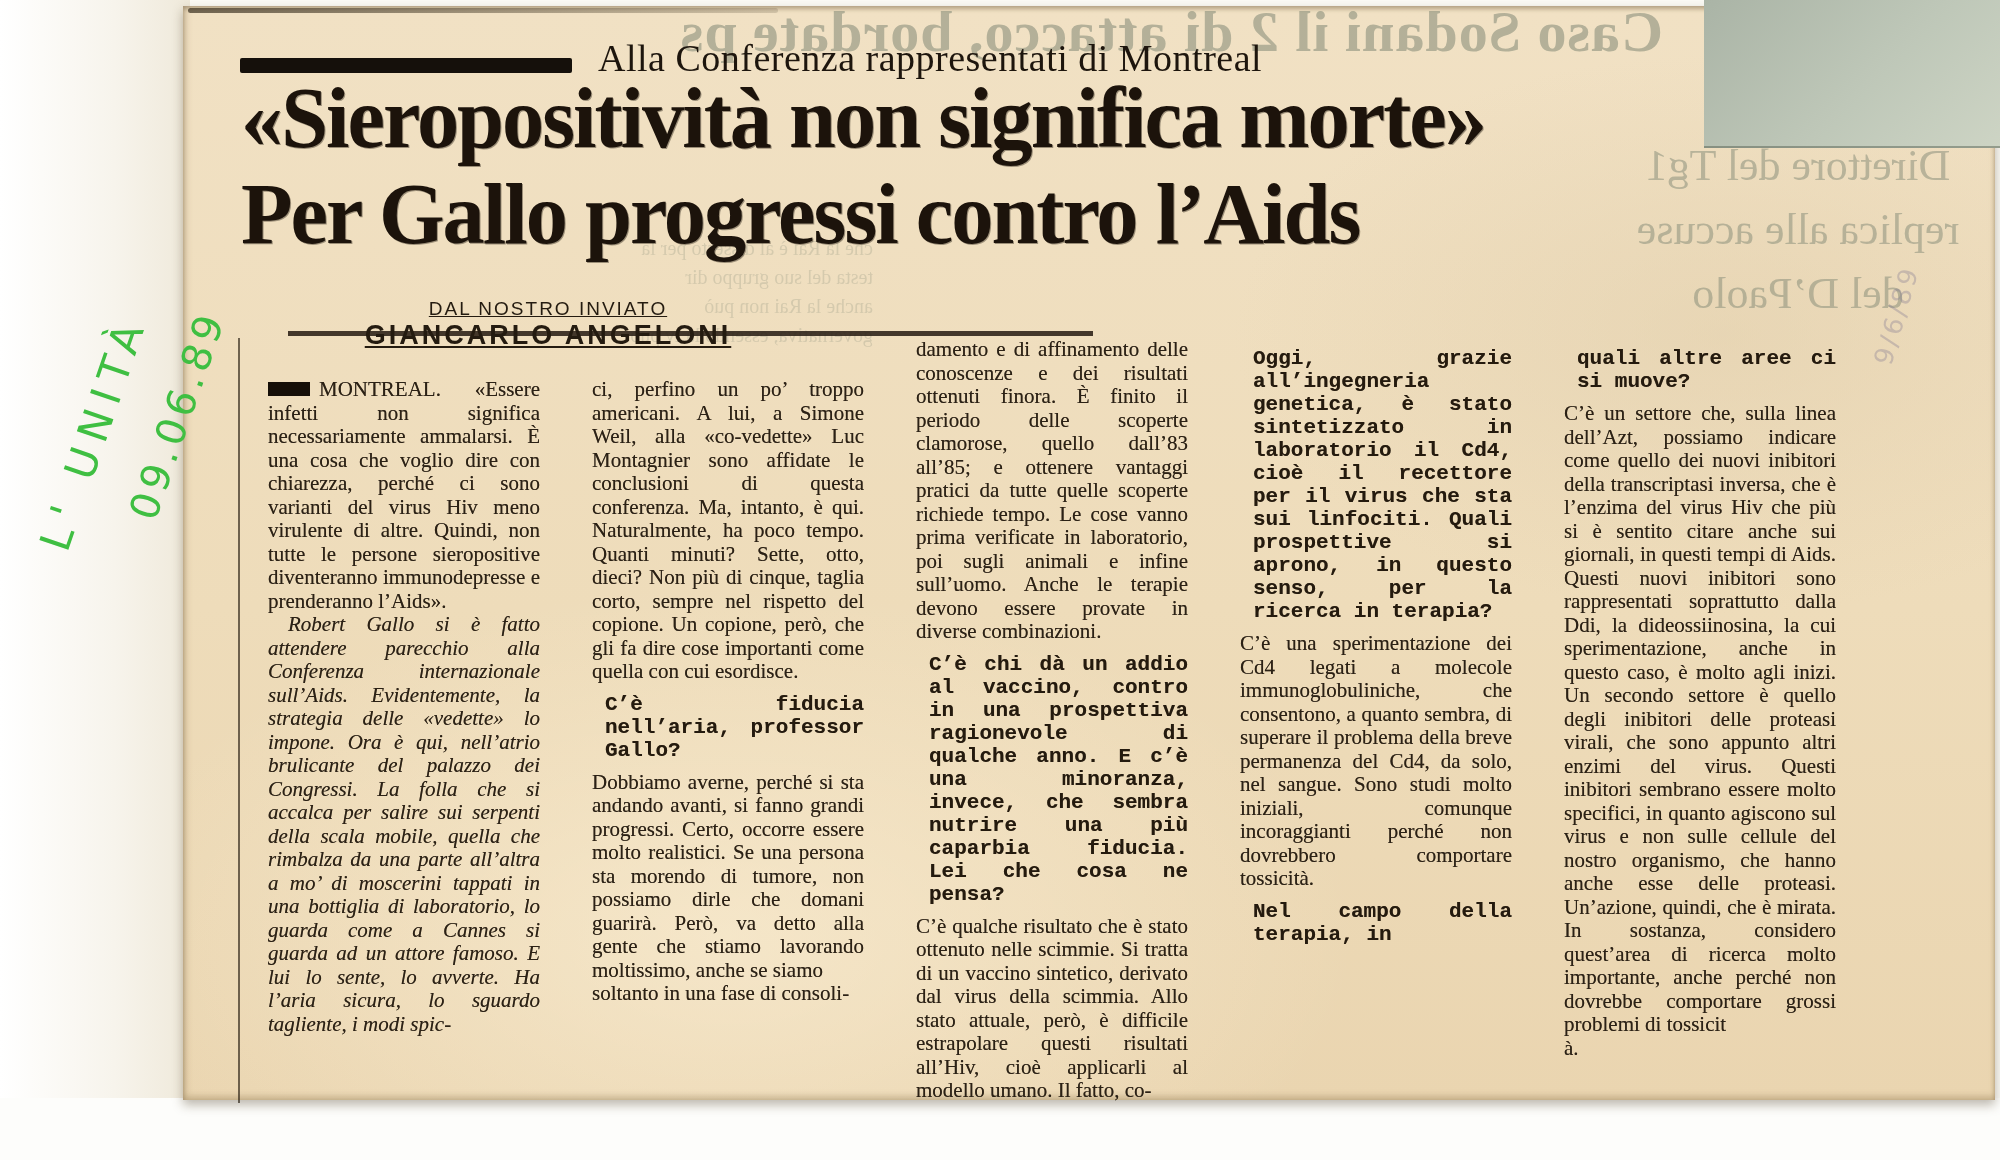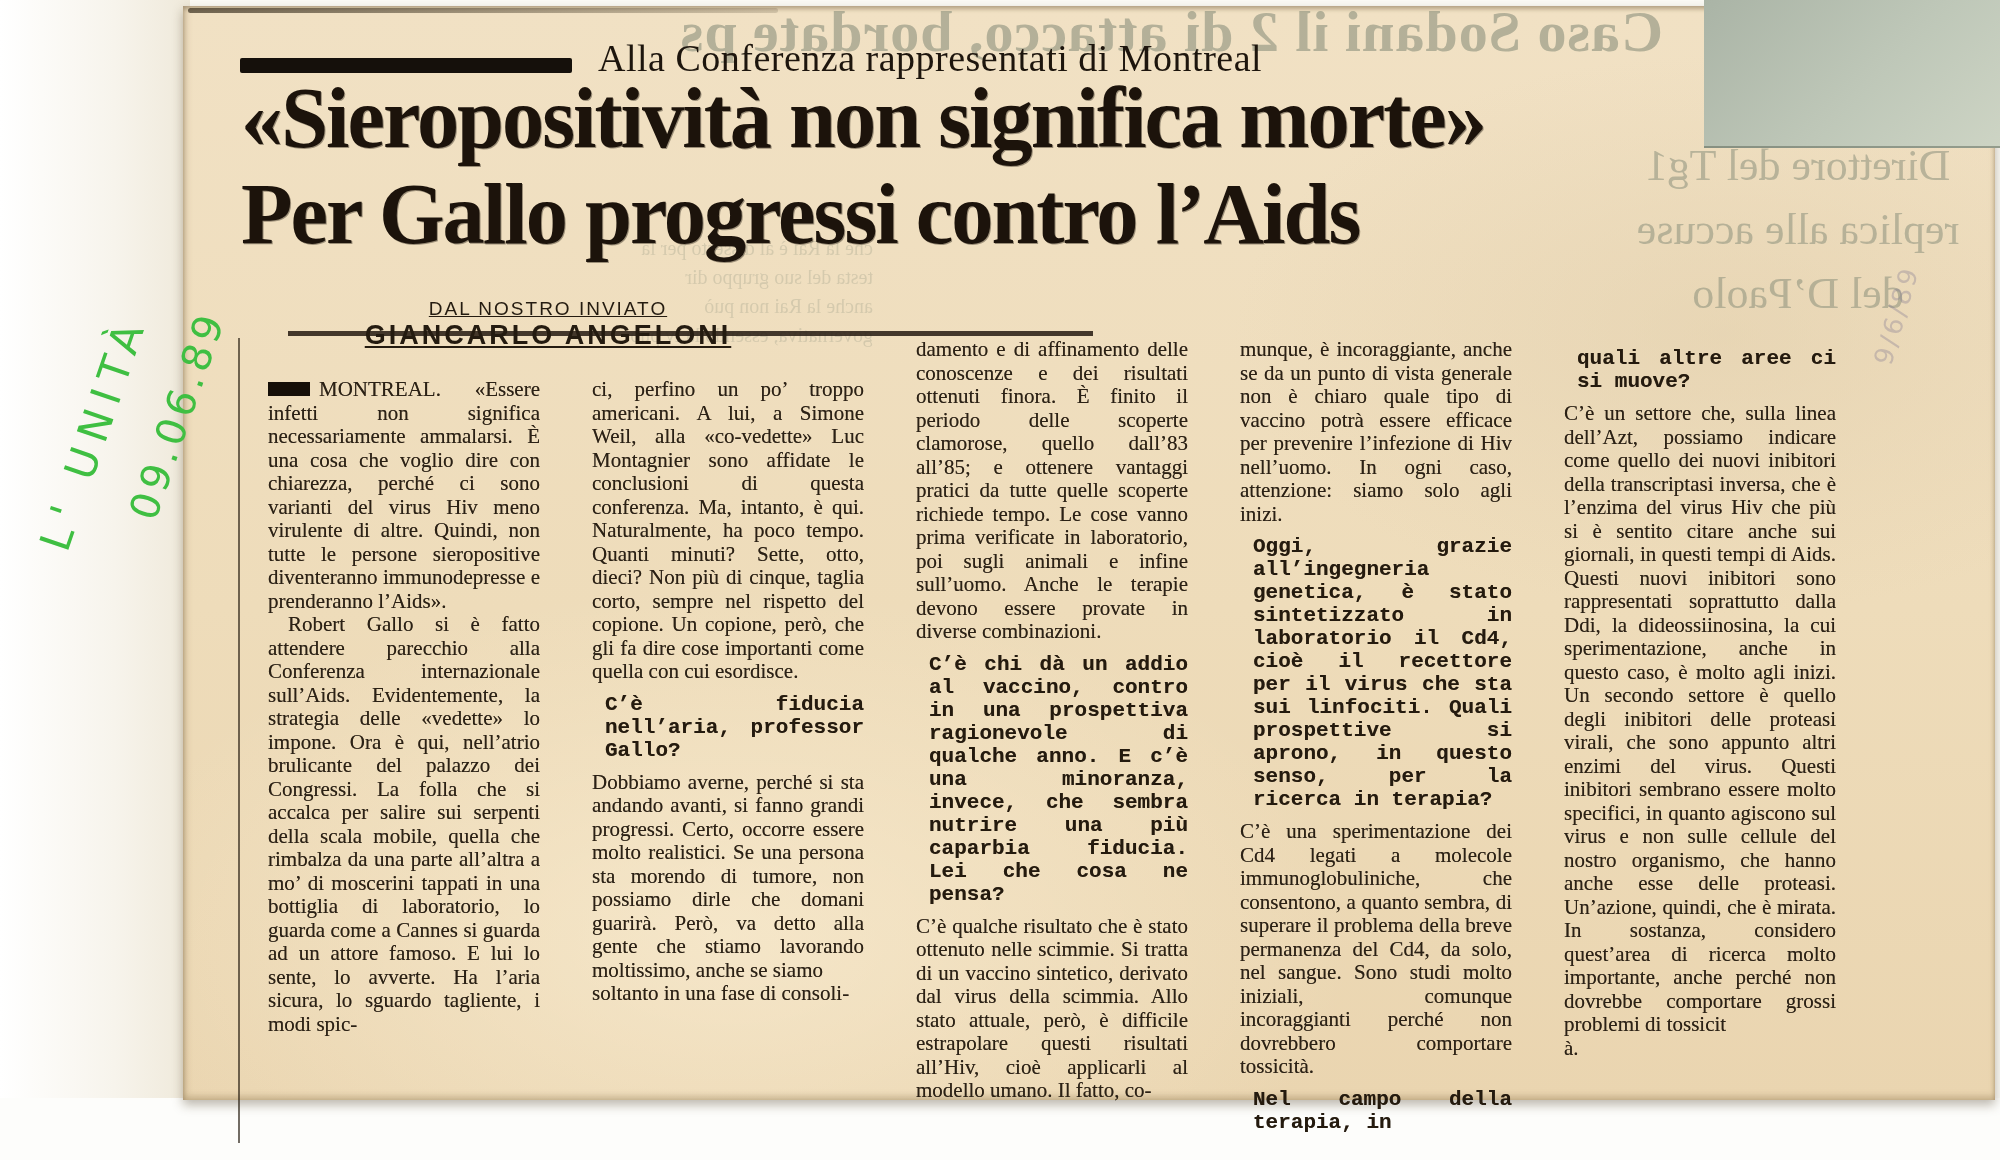--- a/index.html
+++ b/index.html
@@ -101,21 +101,21 @@
     display:flex;gap:52px;z-index:3;
   }
   .column{
     width:272px;flex:0 0 272px;
     font-size:21px;line-height:23.5px;text-align:justify;color:#2b2115;
     text-shadow:0 0 .4px rgba(43,33,21,.55);
   }
   .column:nth-child(1),.column:nth-child(2){padding-top:40px;}
   .column:nth-child(1){border-left:2px solid rgba(40,30,18,.65);padding-left:28px;margin-left:-13px;}
   .column p{margin:0;}
-  .column p.indent{text-indent:20px;}
+  .column p.indent{text-indent:20px;font-style:italic;}
   .column p.question{
     font-weight:bold;margin:9px 0 9px 13px;line-height:23px;color:#241a0e;font-family:Liberation Mono, monospace;
   }
   .lead-marker{
     display:inline-block;width:42px;height:14px;background:#160f08;
     margin-right:9px;vertical-align:baseline;
   }
 </style>
 </head>
 <body>
@@ -167,21 +167,20 @@
         <p class="question">C’è fiducia nell’aria, professor Gallo?</p>
         <p class="">Dobbiamo averne, perché si sta andando avanti, si fanno grandi progressi. Certo, occorre essere molto realistici. Se una persona sta morendo di tumore, non possiamo dirle che domani guarirà. Però, va detto alla gente che stiamo lavorando moltissimo, anche se siamo</p>
         <p class="">soltanto in una fase di consoli-</p>
       </div>
       <div class="column">
         <p class="">damento e di affinamento delle conoscenze e dei risultati ottenuti finora. È finito il periodo delle scoperte clamorose, quello dall’83 all’85; e ottenere vantaggi pratici da tutte quelle scoperte richiede tempo. Le cose vanno prima verificate in laboratorio, poi sugli animali e infine sull’uomo. Anche le terapie devono essere provate in diverse combinazioni.</p>
         <p class="question">C’è chi dà un addio al vaccino, contro in una prospettiva ragionevole di qualche anno. E c’è una minoranza, invece, che sembra nutrire una più caparbia fiducia. Lei che cosa ne pensa?</p>
         <p class="">C’è qualche risultato che è stato ottenuto nelle scimmie. Si tratta di un vaccino sintetico, derivato dal virus della scimmia. Allo stato attuale, però, è difficile estrapolare questi risultati all’Hiv, cioè applicarli al modello umano. Il fatto, co-</p>
       </div>
       <div class="column">
-        <p class="">munque, è incoraggiante, anche se da un punto di vista generale non è chiaro quale tipo di vaccino potrà essere efficace per prevenire l’infezione di Hiv nell’uomo. In ogni caso, attenzione: siamo solo agli inizi.</p>
         <p class="question">Oggi, grazie all’ingegneria genetica, è stato sintetizzato in laboratorio il Cd4, cioè il recettore per il virus che sta sui linfociti. Quali prospettive si aprono, in questo senso, per la ricerca in terapia?</p>
         <p class="">C’è una sperimentazione dei Cd4 legati a molecole immunoglobuliniche, che consentono, a quanto sembra, di superare il problema della breve permanenza del Cd4, da solo, nel sangue. Sono studi molto iniziali, comunque incoraggianti perché non dovrebbero comportare tossicità.</p>
         <p class="question">Nel campo della terapia, in</p>
       </div>
       <div class="column">
         <p class="question">quali altre aree ci si muove?</p>
         <p class="">C’è un settore che, sulla linea dell’Azt, possiamo indicare come quello dei nuovi inibitori della transcriptasi inversa, che è l’enzima del virus Hiv che più si è sentito citare anche sui giornali, in questi tempi di Aids. Questi nuovi inibitori sono rappresentati soprattutto dalla Ddi, la dideossiinosina, la cui sperimentazione, anche in questo caso, è molto agli inizi. Un secondo settore è quello degli inibitori delle proteasi virali, che sono appunto altri enzimi del virus. Questi inibitori sembrano essere molto specifici, in quanto agiscono sul virus e non sulle cellule del nostro organismo, che hanno anche esse delle proteasi. Un’azione, quindi, che è mirata. In sostanza, considero quest’area di ricerca molto importante, anche perché non dovrebbe comportare grossi problemi di tossicit</p>
         <p class="">à.</p>
       </div>
     </div>

